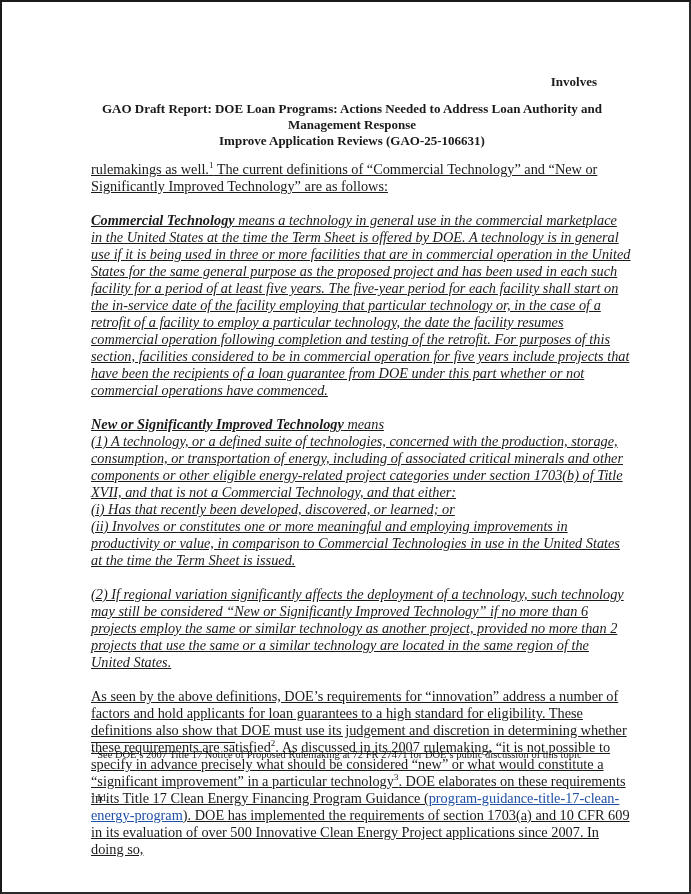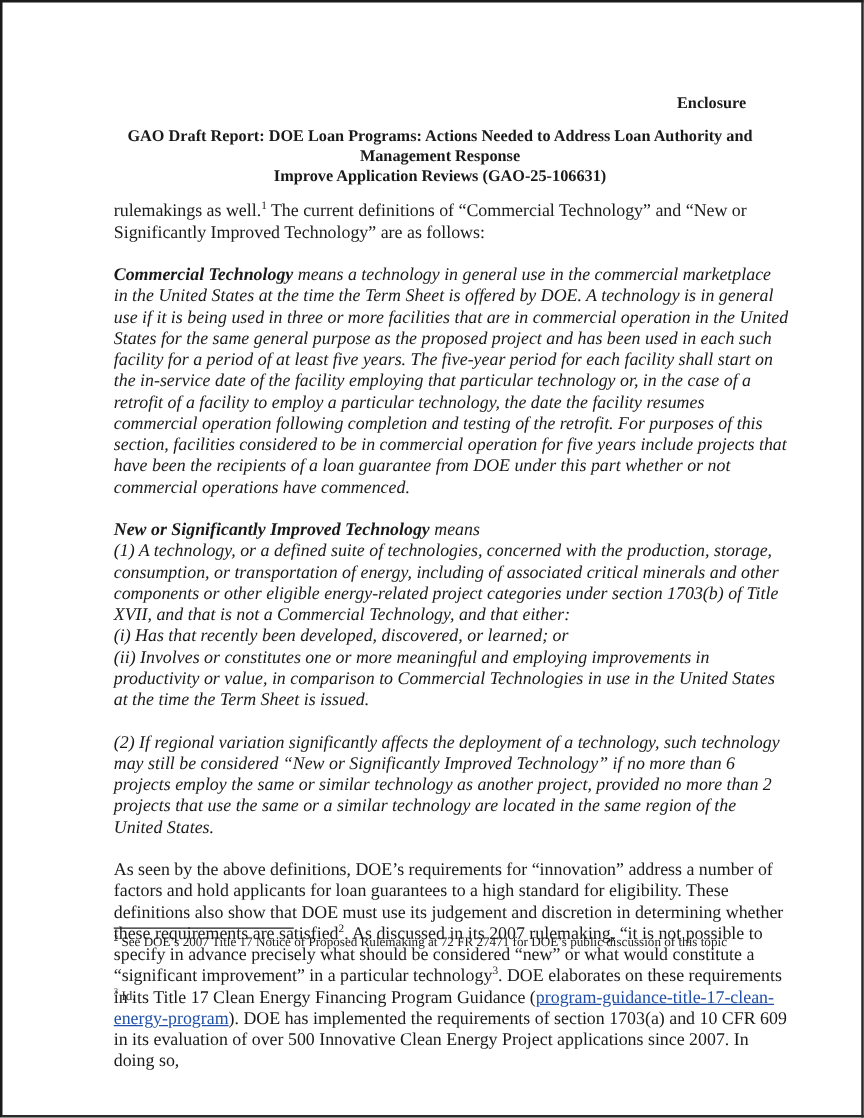--- a/index.html
+++ b/index.html
@@ -20,42 +20,42 @@
     font-weight: bold; font-size: 13px;
   }
   .header {
     position: absolute; left: 60px; width: 580px; top: 99px;
     text-align: center; font-weight: bold; font-size: 13px; line-height: 16px;
   }
   .body {
     position: absolute; left: 89px; width: 540px; top: 159px;
     font-size: 14.3px; line-height: 17px;
   }
-  .body p { margin: 0; }
+  .body p { margin: 0; text-decoration: underline; }
   .it { font-style: italic; }
   .bi { font-style: italic; font-weight: bold; }
   sup { font-size: 9px; line-height: 0; vertical-align: super; }
   .gap { height: 17px; }
   .link { color: #1f4fa6; text-decoration: underline; }
   .fn-rule {
     position: absolute; left: 89px; top: 740px; width: 144px;
     border-top: 1px solid #222;
   }
   .footnotes {
     position: absolute; left: 89px; width: 520px; top: 746px;
     font-size: 10.5px; line-height: 14px;
   }
   .footnotes p { margin: 0; }
   .footnotes sup { font-size: 7px; }
 </style>
 </head>
 <body>
 
 <div class="page">
-  <div class="enclosure">Enclosure</div>
+  <div class="enclosure">Involves</div>
 
   <div class="header">
     <div>GAO Draft Report: DOE Loan Programs: Actions Needed to Address Loan Authority and</div>
     <div>Management Response</div>
     <div>Improve Application Reviews (GAO-25-106631)</div>
   </div>
 
   <div class="body">
     <p><span>rulemakings as well.</span><sup>1</sup><span> The current definitions of “Commercial Technology” and “New or Significantly Improved Technology” are as follows:</span></p>
     <div class="gap"></div>

